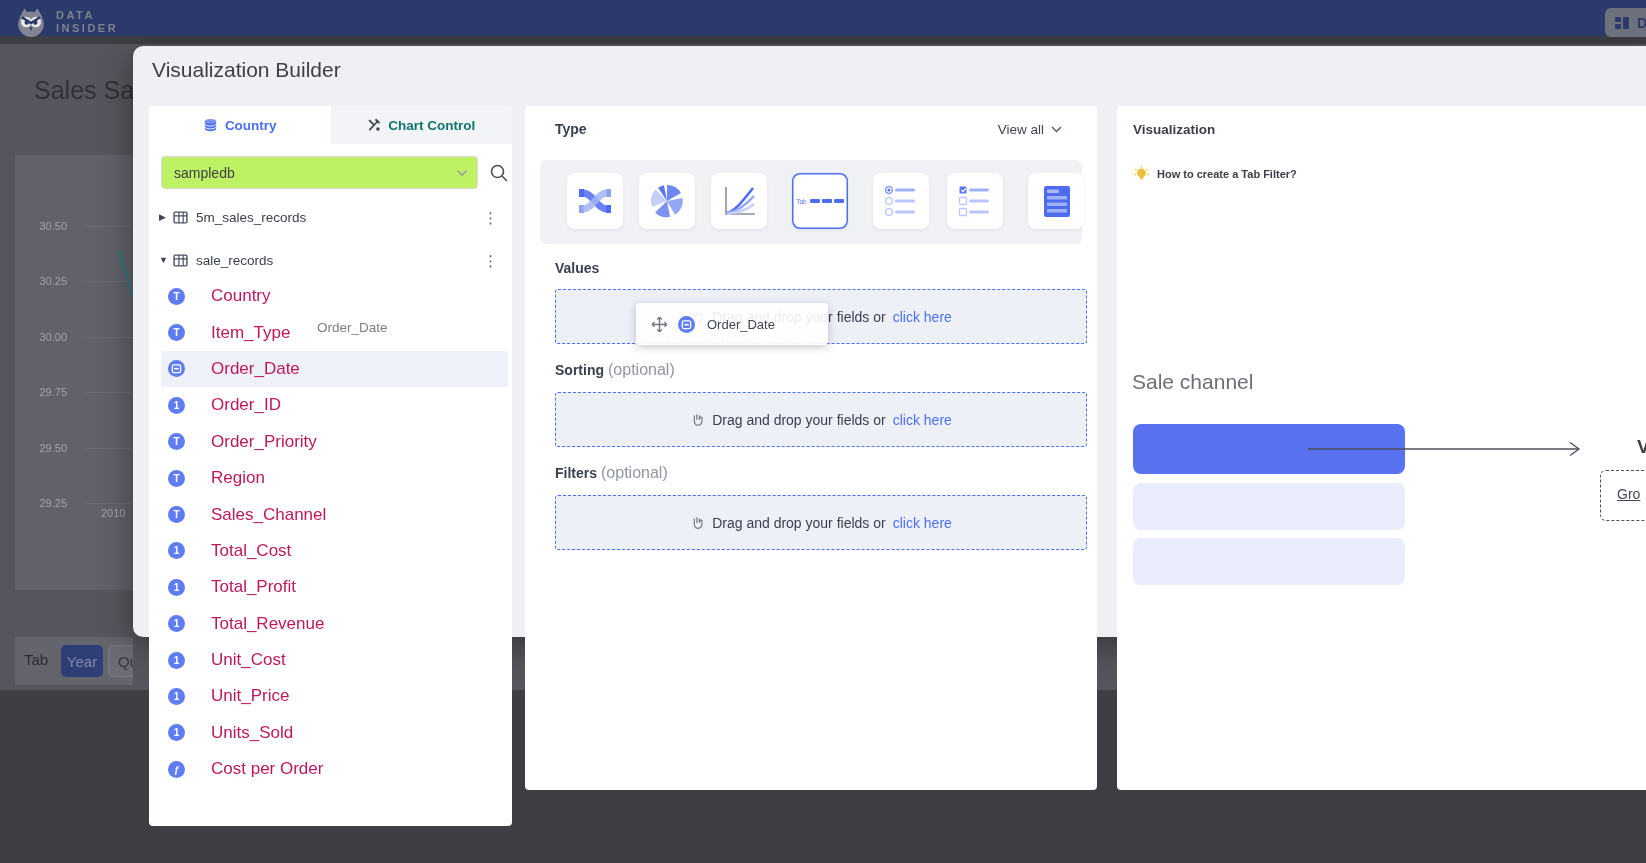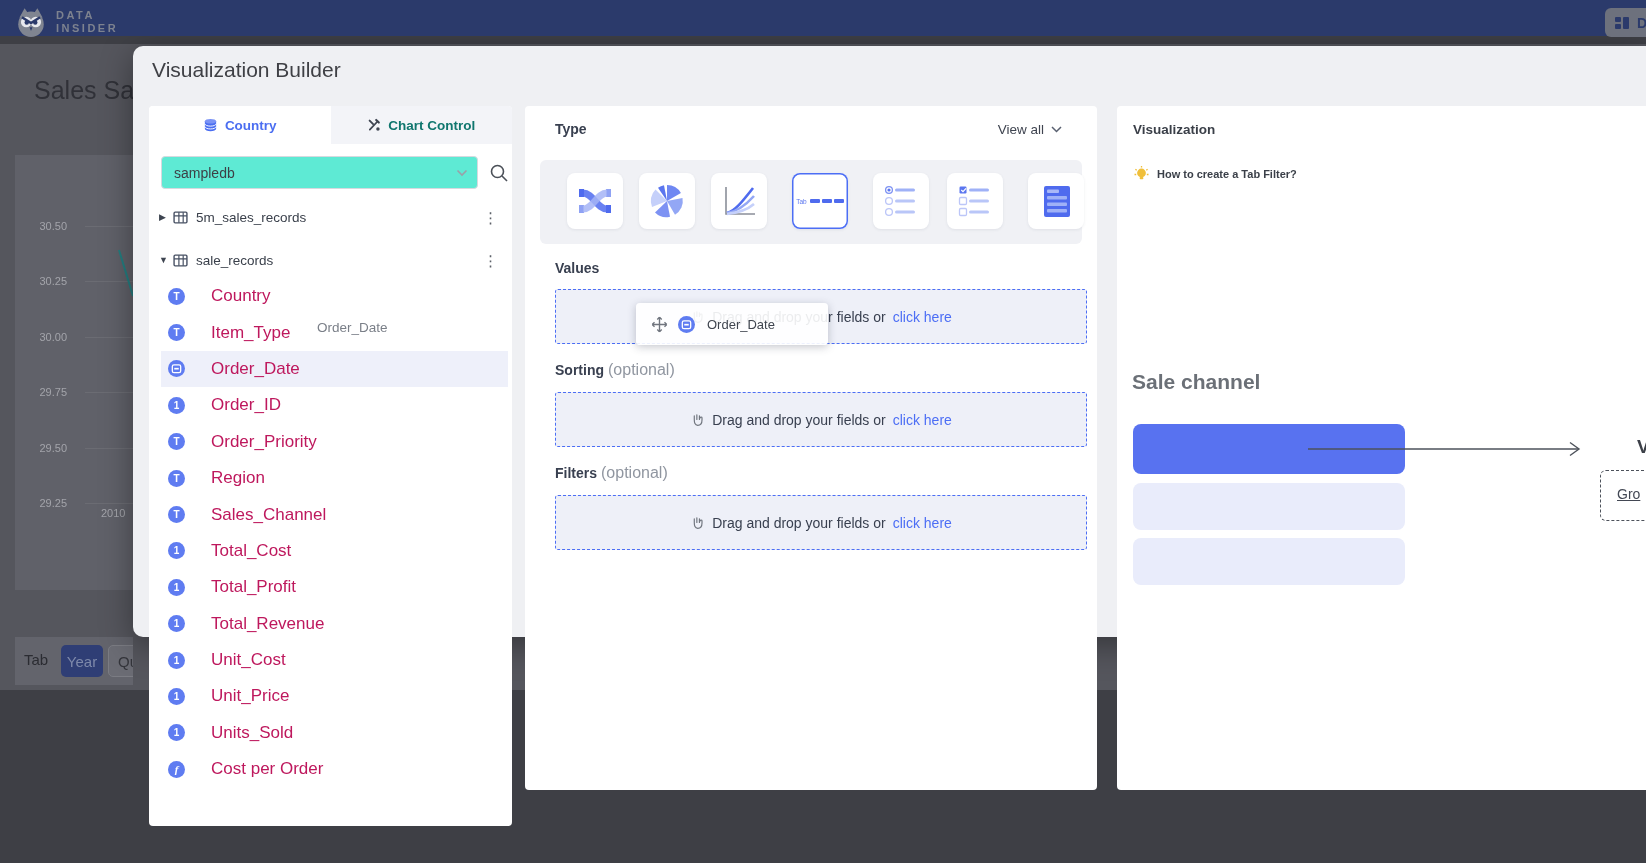--- a/index.html
+++ b/index.html
@@ -35,21 +35,21 @@
   .modal { position:absolute; left:133px; top:46px; width:1513px; height:591px; background:#eff0f3; border-radius:10px 0 0 10px; box-shadow:0 8px 32px rgba(0,0,0,.38); z-index:20; }
   .modal-title { position:absolute; left:19px; top:12px; font-size:21px; font-weight:500; color:#3f4045; }
   .card { position:absolute; background:#ffffff; border-radius:4px; }
 
   
   .left-card { left:16px; top:60px; width:363px; height:720px; }
   .lp-tabs { position:absolute; left:0; top:0; width:100%; height:38px; display:flex; border-radius:4px 4px 0 0; overflow:hidden; }
   .lp-tab { flex:1; display:flex; align-items:center; justify-content:center; gap:7px; font-size:13.5px; font-weight:600; color:#0f766e; background:#f3f4f8; cursor:pointer; }
   .lp-tab.active { background:#ffffff; color:#4b6ef1; }
   .ds-row { position:absolute; left:12px; top:50px; width:339px; height:33px; }
-  .ds-select { position:absolute; left:0; top:0; width:317px; height:33px; border:1px solid #d7d9df; border-radius:4px; background:#5eead4; font-size:14px; color:#3d4046; padding:0 30px 0 12px; font-family:"Liberation Sans",sans-serif; }
+  .ds-select { position:absolute; left:0; top:0; width:317px; height:33px; border:1px solid #d7d9df; border-radius:4px; background:#bef264; font-size:14px; color:#3d4046; padding:0 30px 0 12px; font-family:"Liberation Sans",sans-serif; }
   .ds-chevron { position:absolute; right:32px; top:13px; }
   .ds-search { position:absolute; right:-9px; top:7px; cursor:pointer; }
   .tree-row { position:absolute; left:10px; right:6px; height:28px; display:flex; align-items:center; cursor:pointer; }
   .tr-caret { width:14px; font-size:9px; color:#3d4450; }
   .tr-icon { margin-right:8px; display:inline-flex; }
   .tr-label { font-size:13.5px; font-weight:500; color:#3a404b; }
   .tr-kebab { position:absolute; right:8px; color:#5c6169; font-size:15px; line-height:15px; cursor:pointer; }
   .fields { position:absolute; left:12px; right:4px; top:172px; }
   .field-row { position:relative; height:36.4px; display:flex; align-items:center; cursor:pointer; }
   .field-row.active { background:#eef0fa; }
@@ -80,21 +80,21 @@
   .chip-move { margin-left:15px; display:inline-flex; }
   .chip-ico { margin-left:10px; width:17px; height:17px; border-radius:50%; background:#5f7cf1; display:flex; align-items:center; justify-content:center; }
   .chip-label { margin-left:12px; font-size:13px; color:#3f454f; }
 
   
   .right-card { left:984px; top:60px; width:529px; height:684px; border-radius:4px 0 0 4px; }
   .viz-head { position:absolute; left:16px; top:16px; font-size:13.5px; font-weight:700; color:#3a3f48; }
   .tip-bulb { position:absolute; left:16px; top:59px; }
   .tip-title { position:absolute; left:40px; top:62px; font-size:11px; font-weight:700; color:#3b4049; }
   .tip-body { position:absolute; left:46px; top:100px; font-size:13.5px; color:#4a4f58; }
-  .preview-title { position:absolute; left:15px; top:264px; font-size:21px; font-weight:700; color:#6b7077;text-align:center; }
+  .preview-title { position:absolute; left:15px; top:264px; font-size:21px; font-weight:400; color:#6b7077;text-align:center; }
   .fbtns { position:absolute; left:16px; top:318px; width:272px; }
   .fbtn { width:272px; height:47px; border:none; border-radius:8px; background:#e9ecfb; color:#2c3038; font-size:17px; margin-bottom:8px; display:flex; align-items:center; justify-content:center; cursor:pointer; font-family:"Liberation Sans",sans-serif; }
   .fbtn.active { height:50px; background:#5872f0; color:#ffffff; font-weight:700; margin-bottom:9px; }
   .anno-arrow { position:absolute; left:175px; top:330px; }
   .anno-value { position:absolute; left:478px; top:330px; font-size:19px; font-weight:700; color:#3c4048; white-space:nowrap;margin-left:42px; }
   .anno-box { position:absolute; left:483px; top:364px; width:120px; height:51px; border:1.5px dashed #4d525b; border-radius:6px; }
   .anno-group { position:absolute; left:16px; top:15px; font-size:14px; color:#434854; text-decoration:underline; white-space:nowrap; cursor:pointer; }
 </style>
 </head>
 <body>

